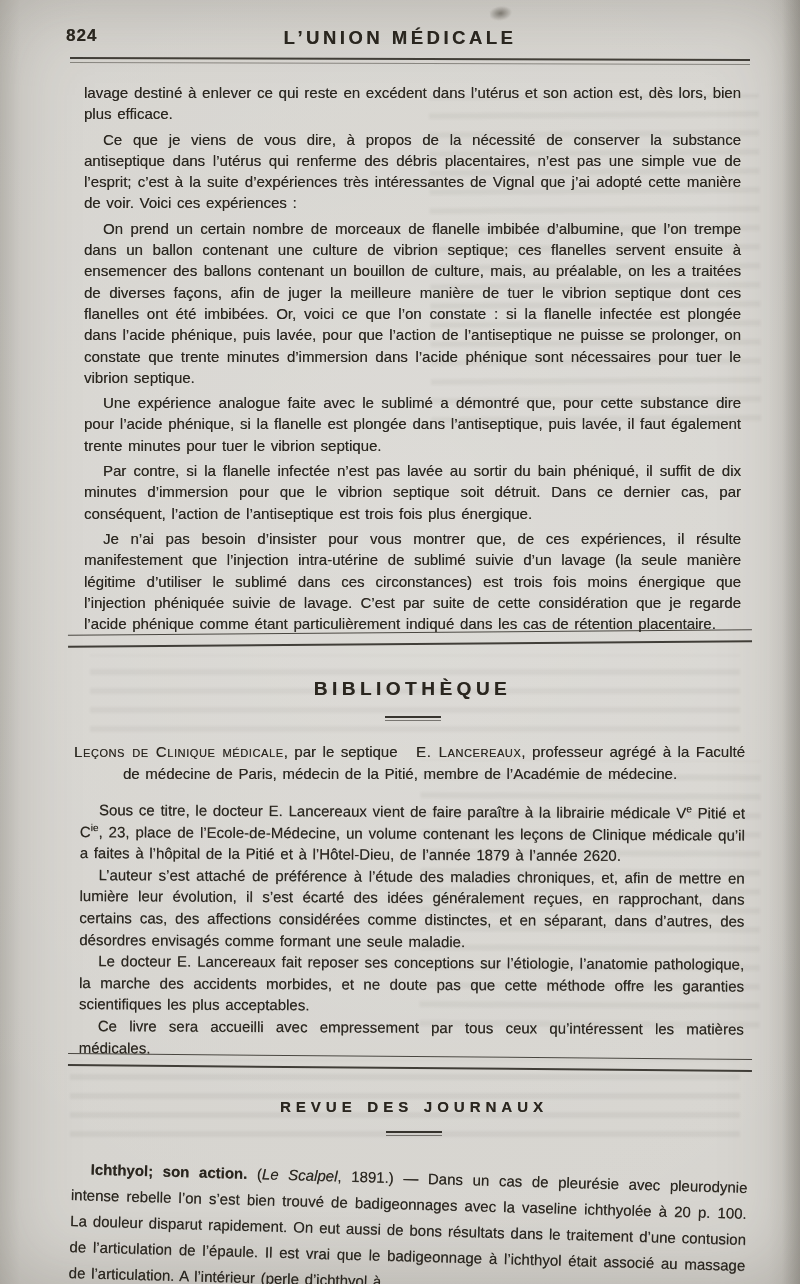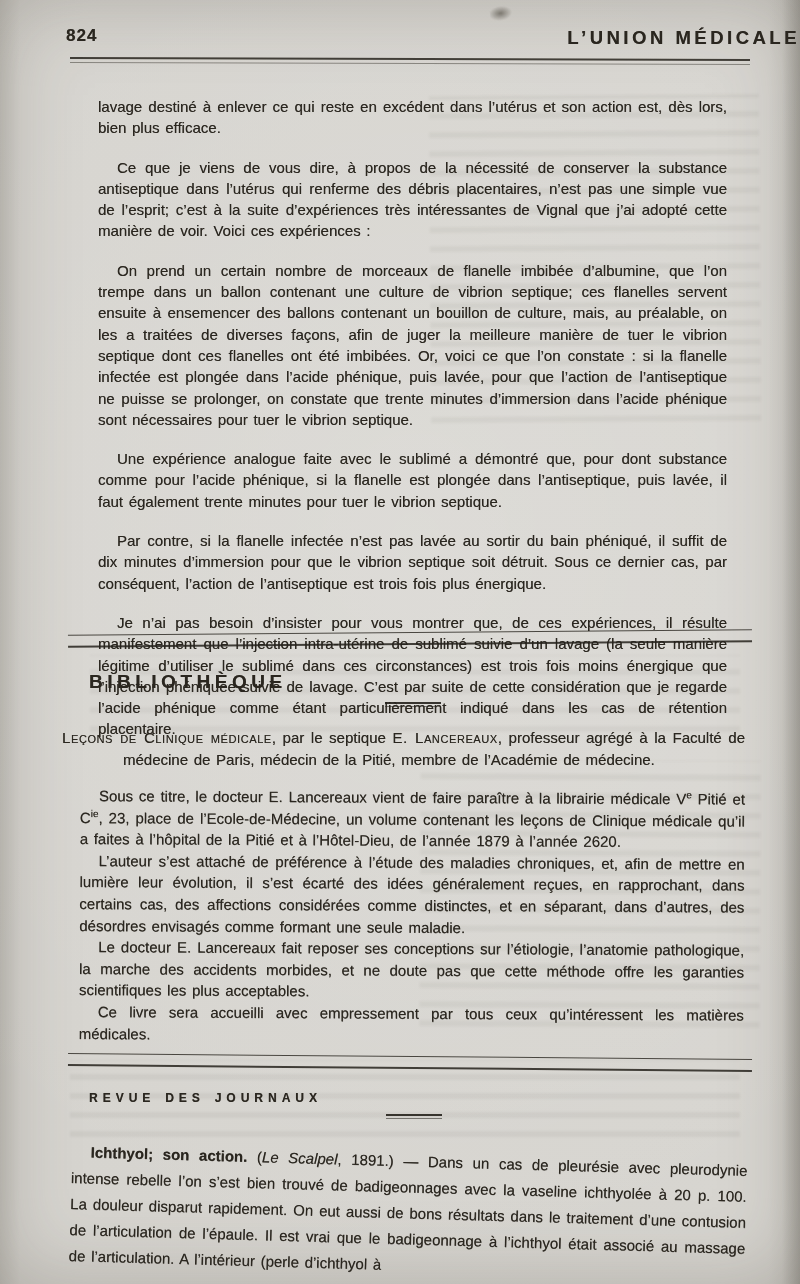--- a/index.html
+++ b/index.html
@@ -10,52 +10,52 @@
       linear-gradient(90deg,#c6c4be 0,#d6d4cf 2.5%,#d7d5d0 96%,#c7c5bf 100%),
       #d4d2cd;
     box-shadow: inset 0 0 80px rgba(72,66,54,.28);
     font-family:Liberation Sans, sans-serif;
     color:#2a261f;
   }
   .ink{ text-shadow:0.2px 0.3px 0.4px rgba(42,38,31,.6); }
 
   
   .pagenum{position:absolute;left:66px;top:26px;font-size:17px;font-weight:bold;letter-spacing:1px;}
-  .journal-title{position:absolute;left:0;right:0;top:27px;text-align:right;font-size:18.5px;font-weight:bold;letter-spacing:3.5px;}
+  .journal-title{position:absolute;left:0;right:0;top:27px;text-align:center;font-size:18.5px;font-weight:bold;letter-spacing:3.5px;}
   .header-rule{position:absolute;left:70px;right:50px;top:58px;height:3px;
     border-top:2.5px solid rgba(40,37,31,.85);border-bottom:1px solid rgba(40,37,31,.45);
     transform:rotate(0.15deg);}
 
   
   .article{position:absolute;left:80px;width:665px;top:78px;
     font-size:15px;line-height:21.3px;text-align:justify;word-spacing:1.5px;}
-  .article p{margin:18px;text-indent:19px;}
+  .article p{margin:4px;text-indent:19px;}
   .article p.no-indent{text-indent:0;}
 
   
   .divider{position:absolute;left:68px;right:48px;height:10px;
     border-top:1.5px solid rgba(38,35,29,.8);border-bottom:2.5px solid rgba(38,35,29,.85);}
   .divider-1{top:632px;transform:rotate(-0.45deg);}
   .divider-2{top:1056px;transform:rotate(0.5deg);}
 
   
   .biblio{position:absolute;left:80px;width:665px;top:662px;
     font-size:15px;line-height:21.6px;word-spacing:1.5px;}
-  .section-heading{font-size:19px;font-weight:bold;letter-spacing:4.5px;margin:9px;}
+  .section-heading{text-align:center;font-size:19px;font-weight:bold;letter-spacing:4.5px;margin:16px;}
   .heading-rule{width:56px;height:2px;margin:8px auto 0;
     border-top:2.5px solid rgba(38,35,29,.9);border-bottom:1px solid rgba(38,35,29,.55);}
   .biblio-lead{margin:20px 0 0 -18px;padding-left:61px;text-indent:-61px;line-height:22.5px;text-align:justify;}
-  .sc{font-variant:small-caps;letter-spacing:.6px;}
+  .sc{font-variant:small-caps;letter-spacing:.6px;margin-left:12px;}
   .biblio-body{margin-top:13px;text-align:justify;transform:rotate(0.3deg);transform-origin:0 0;}
   .biblio-body p{margin:0;text-indent:19px;}
   sup{font-size:10px;line-height:0;}
 
   
   .revue{position:absolute;left:80px;width:668px;top:1082px;font-size:15px;word-spacing:1.5px;}
-  .revue-heading{letter-spacing:5px;font-size:12px;}
+  .revue-heading{letter-spacing:5px;font-size:15px;}
   .revue-item{margin:20px 0 0 -8px;line-height:26px;text-align:justify;text-indent:19px;
     transform:rotate(1.6deg);transform-origin:0 0;}
   .lead-bold{font-weight:bold;}
   .ital{font-style:italic;}
 
   
   .ghost{position:absolute;pointer-events:none;filter:blur(1.2px);opacity:.55;
     background:repeating-linear-gradient(0deg,rgba(0,0,0,0) 0 13px,rgba(74,70,60,.10) 13px 19px);}
   .ghost-a{left:430px;top:95px;width:330px;height:340px;transform:rotate(-.4deg);}
   .ghost-b{left:90px;top:655px;width:650px;height:90px;opacity:.5;}
@@ -80,22 +80,22 @@
   <div class="edge-shade"></div>
 
   <div class="pagenum ink">824</div>
   <div class="journal-title ink">L’UNION MÉDICALE</div>
   <div class="header-rule"></div>
 
   <div class="article ink">
     <p class="no-indent">lavage destiné à enlever ce qui reste en excédent dans l’utérus et son action est, dès lors, bien plus efficace.</p>
     <p>Ce que je viens de vous dire, à propos de la nécessité de conserver la substance antiseptique dans l’utérus qui renferme des débris placentaires, n’est pas une simple vue de l’esprit; c’est à la suite d’expériences très intéressantes de Vignal que j’ai adopté cette manière de voir. Voici ces expériences :</p>
     <p>On prend un certain nombre de morceaux de flanelle imbibée d’albumine, que l’on trempe dans un ballon contenant une culture de vibrion septique; ces flanelles servent ensuite à ensemencer des ballons contenant un bouillon de culture, mais, au préalable, on les a traitées de diverses façons, afin de juger la meilleure manière de tuer le vibrion septique dont ces flanelles ont été imbibées. Or, voici ce que l’on constate : si la flanelle infectée est plongée dans l’acide phénique, puis lavée, pour que l’action de l’antiseptique ne puisse se prolonger, on constate que trente minutes d’immersion dans l’acide phénique sont nécessaires pour tuer le vibrion septique.</p>
-    <p>Une expérience analogue faite avec le sublimé a démontré que, pour dont substance comme pour l’acide phénique, si la flanelle est plongée dans l’antiseptique, puis lavée, il faut également trente minutes pour tuer le vibrion septique.</p>
-    <p>Par contre, si la flanelle infectée n’est pas lavée au sortir du bain phéniqué, il suffit de dix minutes d’immersion pour que le vibrion septique soit détruit. Sous ce dernier cas, par conséquent, l’action de l’antiseptique est trois fois plus énergique.</p>
+    <p>Une expérience analogue faite avec le sublimé a démontré que, pour cette substance dire pour l’acide phénique, si la flanelle est plongée dans l’antiseptique, puis lavée, il faut également trente minutes pour tuer le vibrion septique.</p>
+    <p>Par contre, si la flanelle infectée n’est pas lavée au sortir du bain phéniqué, il suffit de dix minutes d’immersion pour que le vibrion septique soit détruit. Dans ce dernier cas, par conséquent, l’action de l’antiseptique est trois fois plus énergique.</p>
     <p>Je n’ai pas besoin d’insister pour vous montrer que, de ces expériences, il résulte manifestement que l’injection intra-utérine de sublimé suivie d’un lavage (la seule manière légitime d’utiliser le sublimé dans ces circonstances) est trois fois moins énergique que l’injection phéniquée suivie de lavage. C’est par suite de cette considération que je regarde l’acide phénique comme étant particulièrement indiqué dans les cas de rétention placentaire.</p>
   </div>
 
   <div class="divider divider-1"></div>
 
   <div class="biblio ink">
     <h2 class="section-heading">BIBLIOTHÈQUE</h2>
     <div class="heading-rule"></div>
 
     <p class="biblio-lead"><span class="sc">Leçons de Clinique médicale</span><span>, par le septique </span><span class="sc">E. Lancereaux</span><span>, professeur agrégé à la Faculté de médecine de Paris, médecin de la Pitié, membre de l’Académie de médecine.</span></p>

